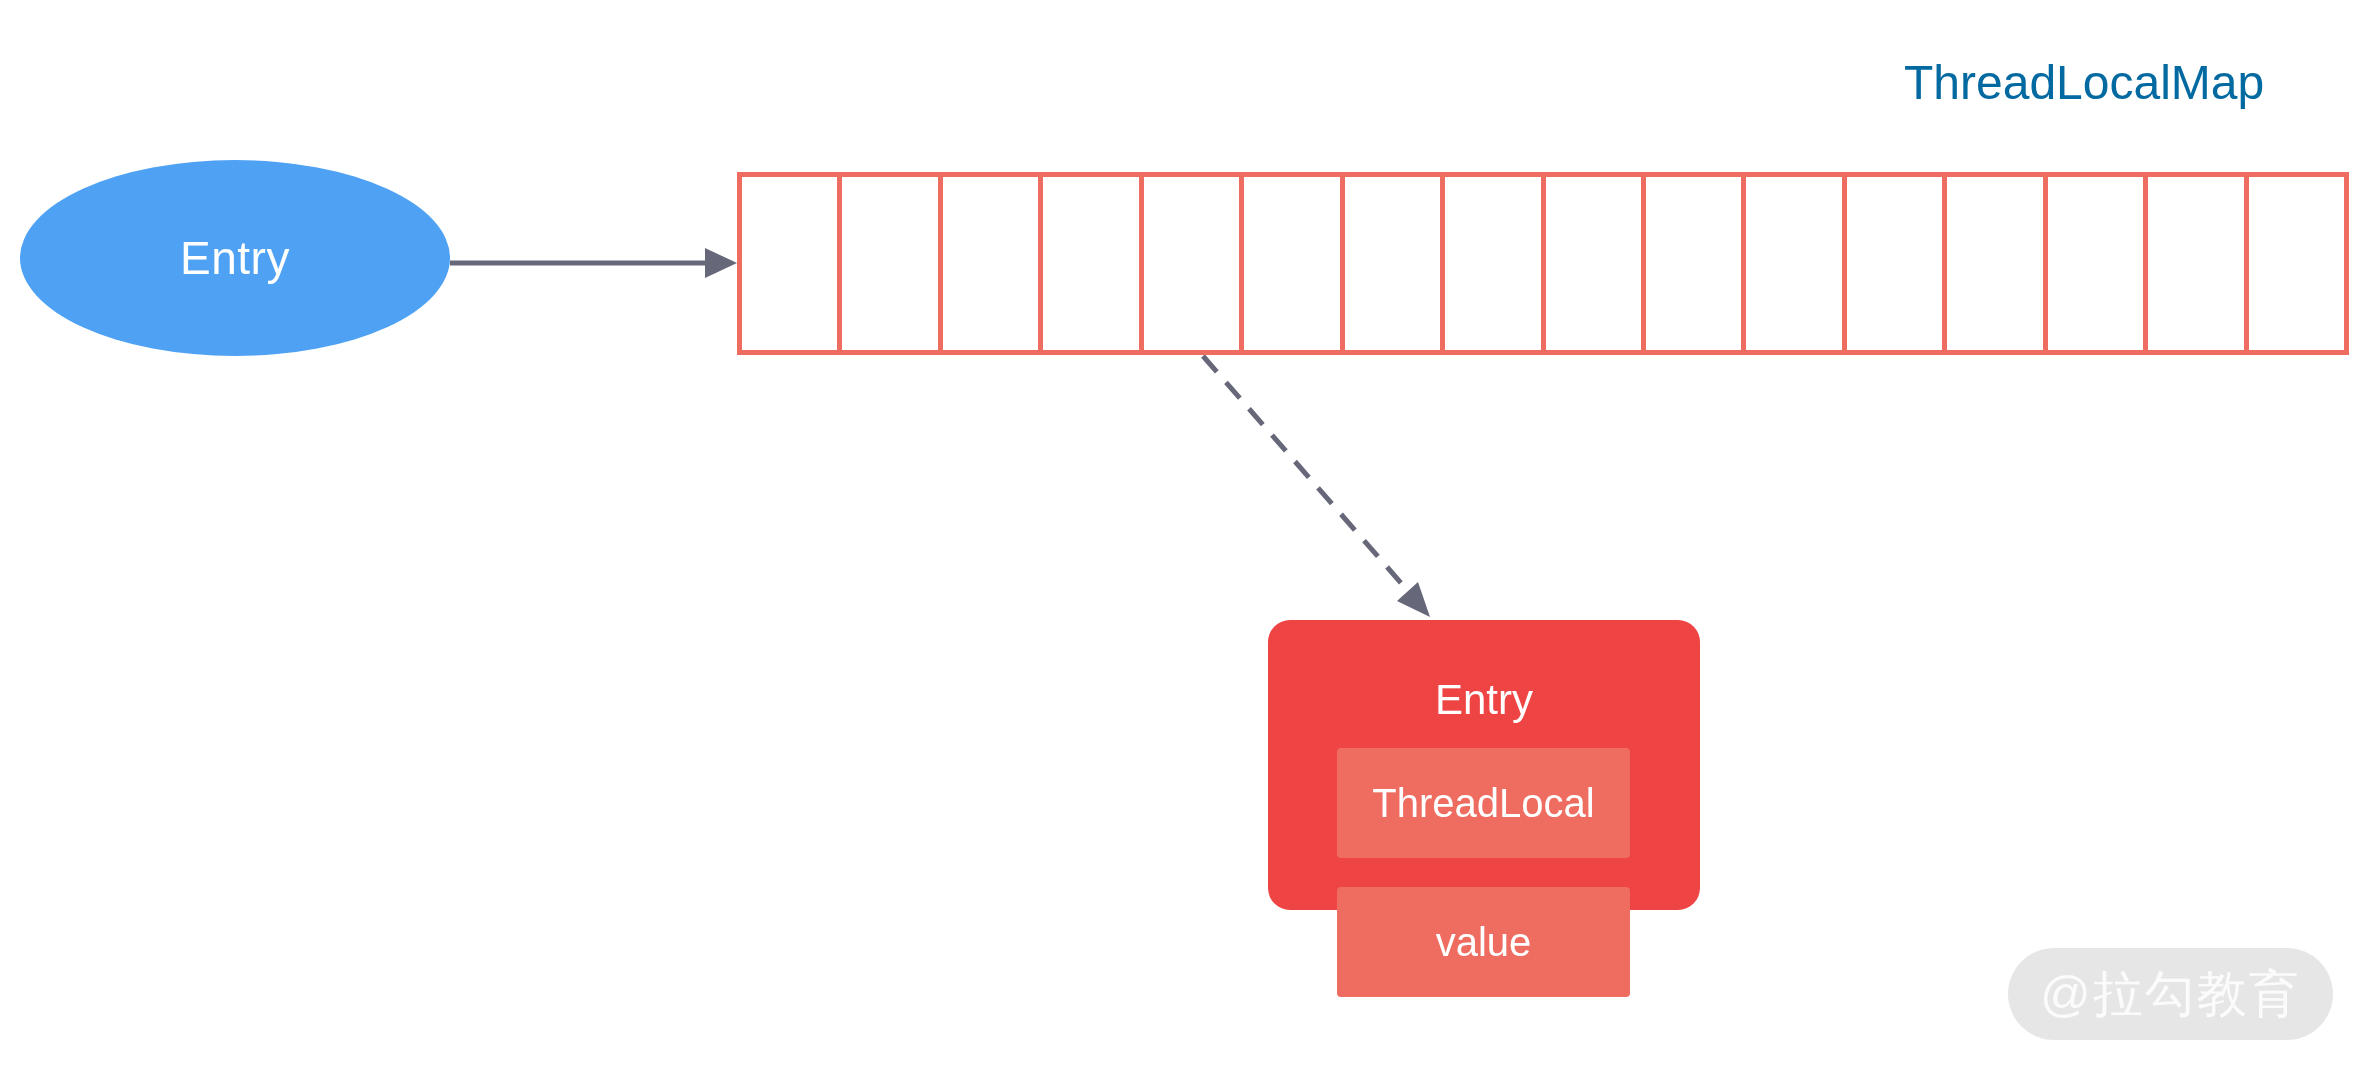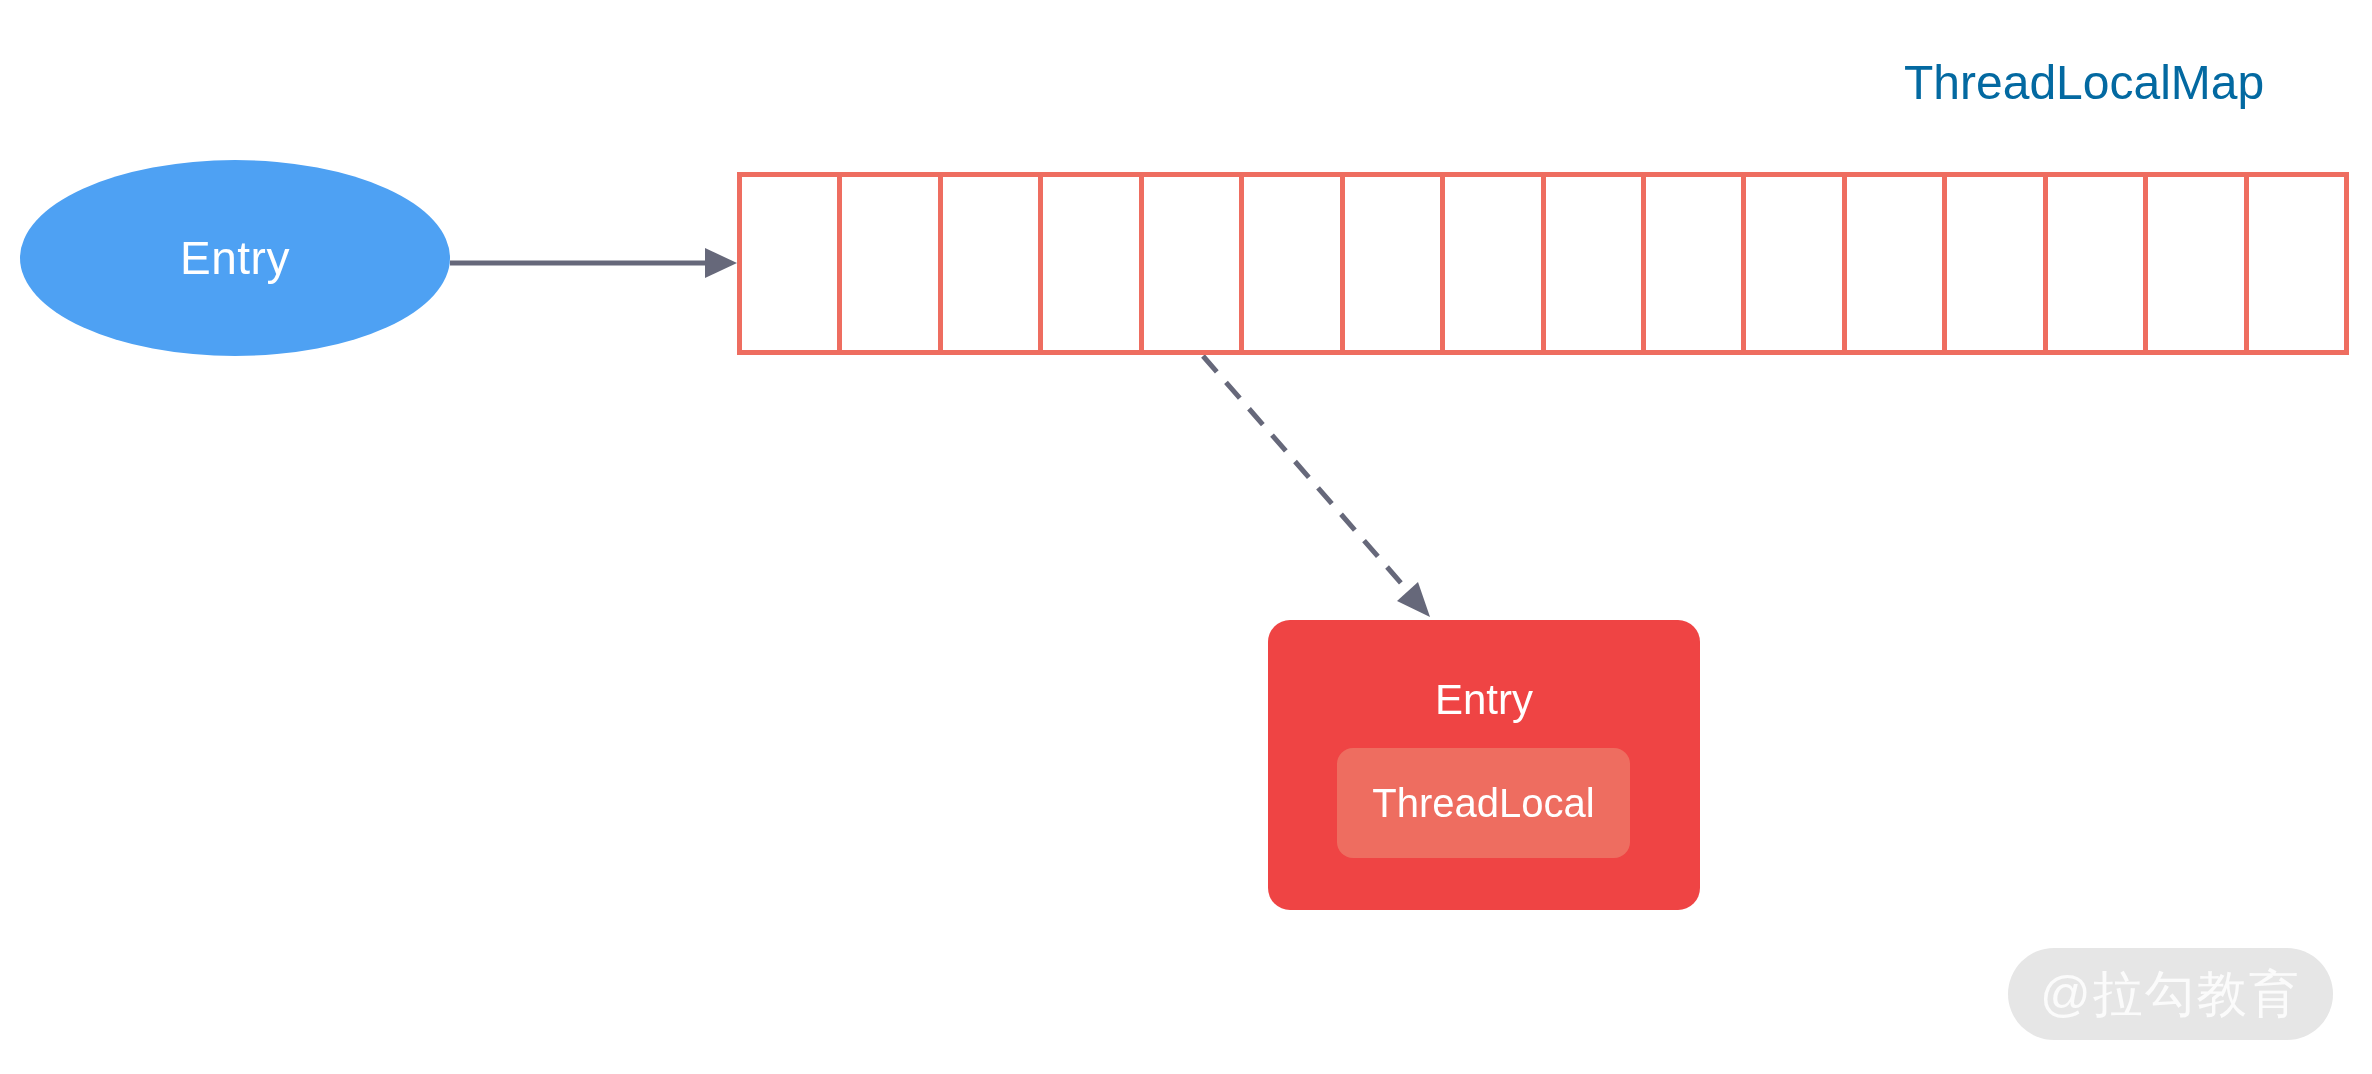--- a/index.html
+++ b/index.html
@@ -78,21 +78,21 @@
     text-align: center;
     color: #ffffff;
     font-size: 42px;
     font-weight: 500;
   }
   .entry-slot {
     position: absolute;
     left: 69px;
     width: 293px; height: 110px;
     background: #EE6D60;
-    border-radius: 16px;
+    border-radius: 4px;
     display: flex; align-items: center; justify-content: center;
     color: #ffffff;
     font-size: 40px;
     font-weight: 500;
   }
   .entry-slot.key   { top: 128px; }
   .entry-slot.value { top: 267px; }
 
   
   .watermark {
@@ -147,19 +147,22 @@
       <div class="bucket-cell"></div>
       <div class="bucket-cell"></div>
       <div class="bucket-cell"></div>
     </div>
 
   <div class="entry-box">
     <div class="entry-title">Entry</div>
     <div class="entry-slot key">
       <span>ThreadLocal</span>
     </div>
+    <div class="entry-slot value">
+      <span>value</span>
+    </div>
   </div>
 
   <div class="watermark">
     <span>@拉勾教育</span>
   </div>
 
 </div>
 
 </body></html>

